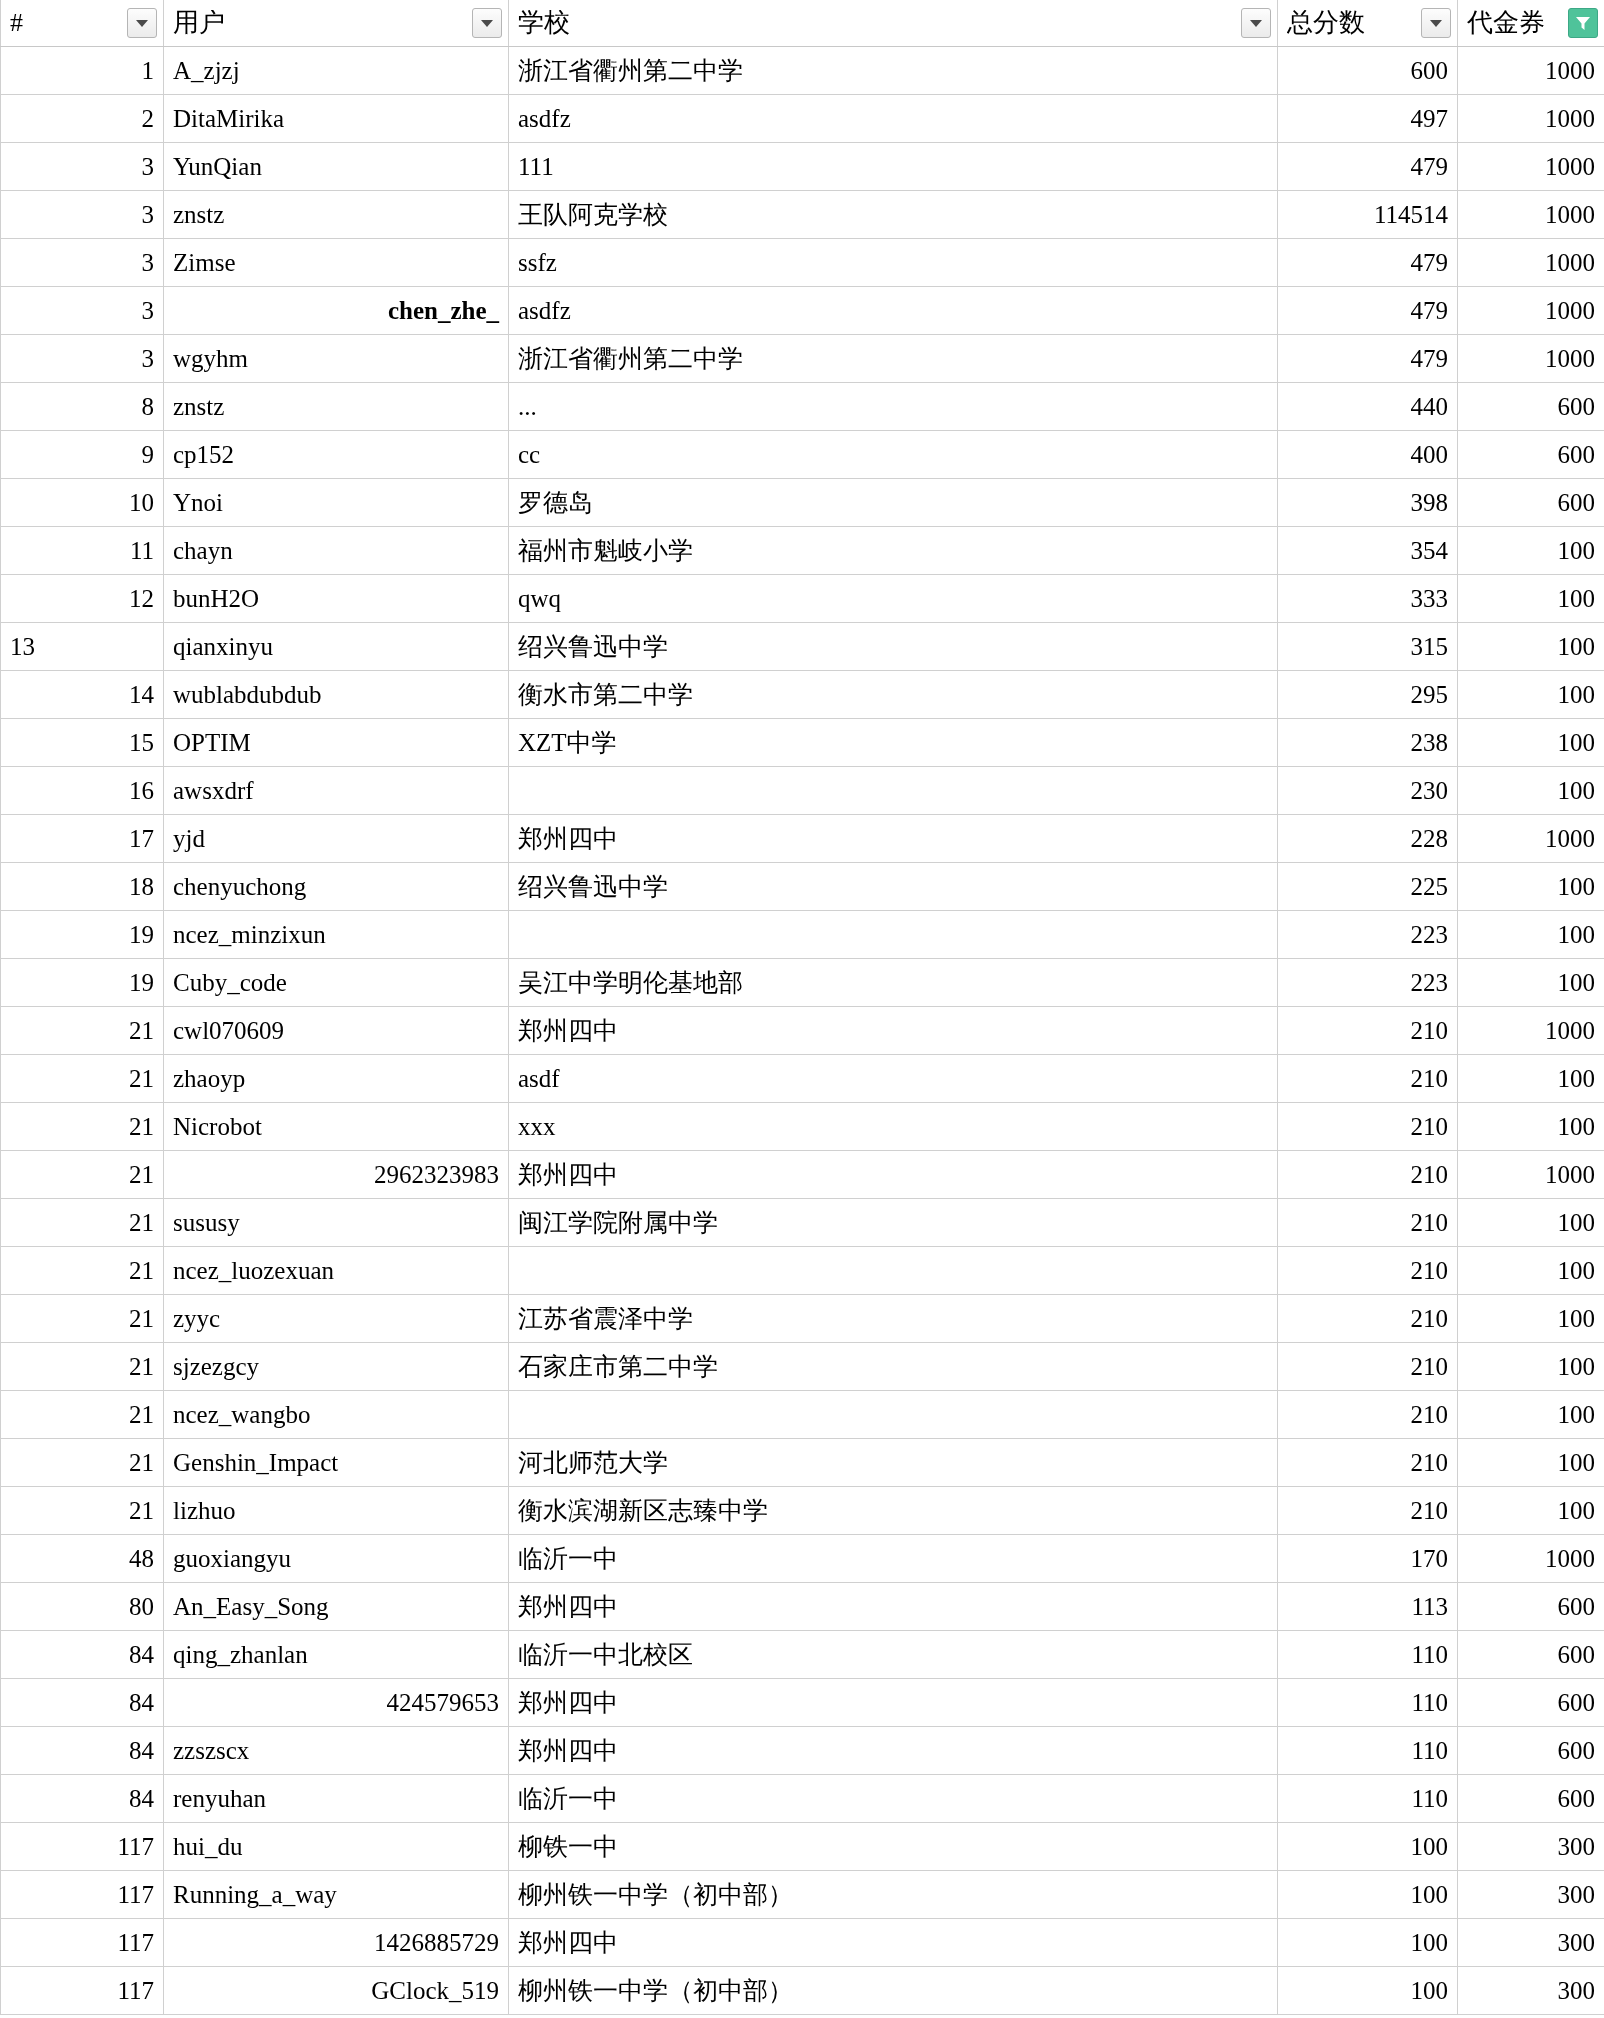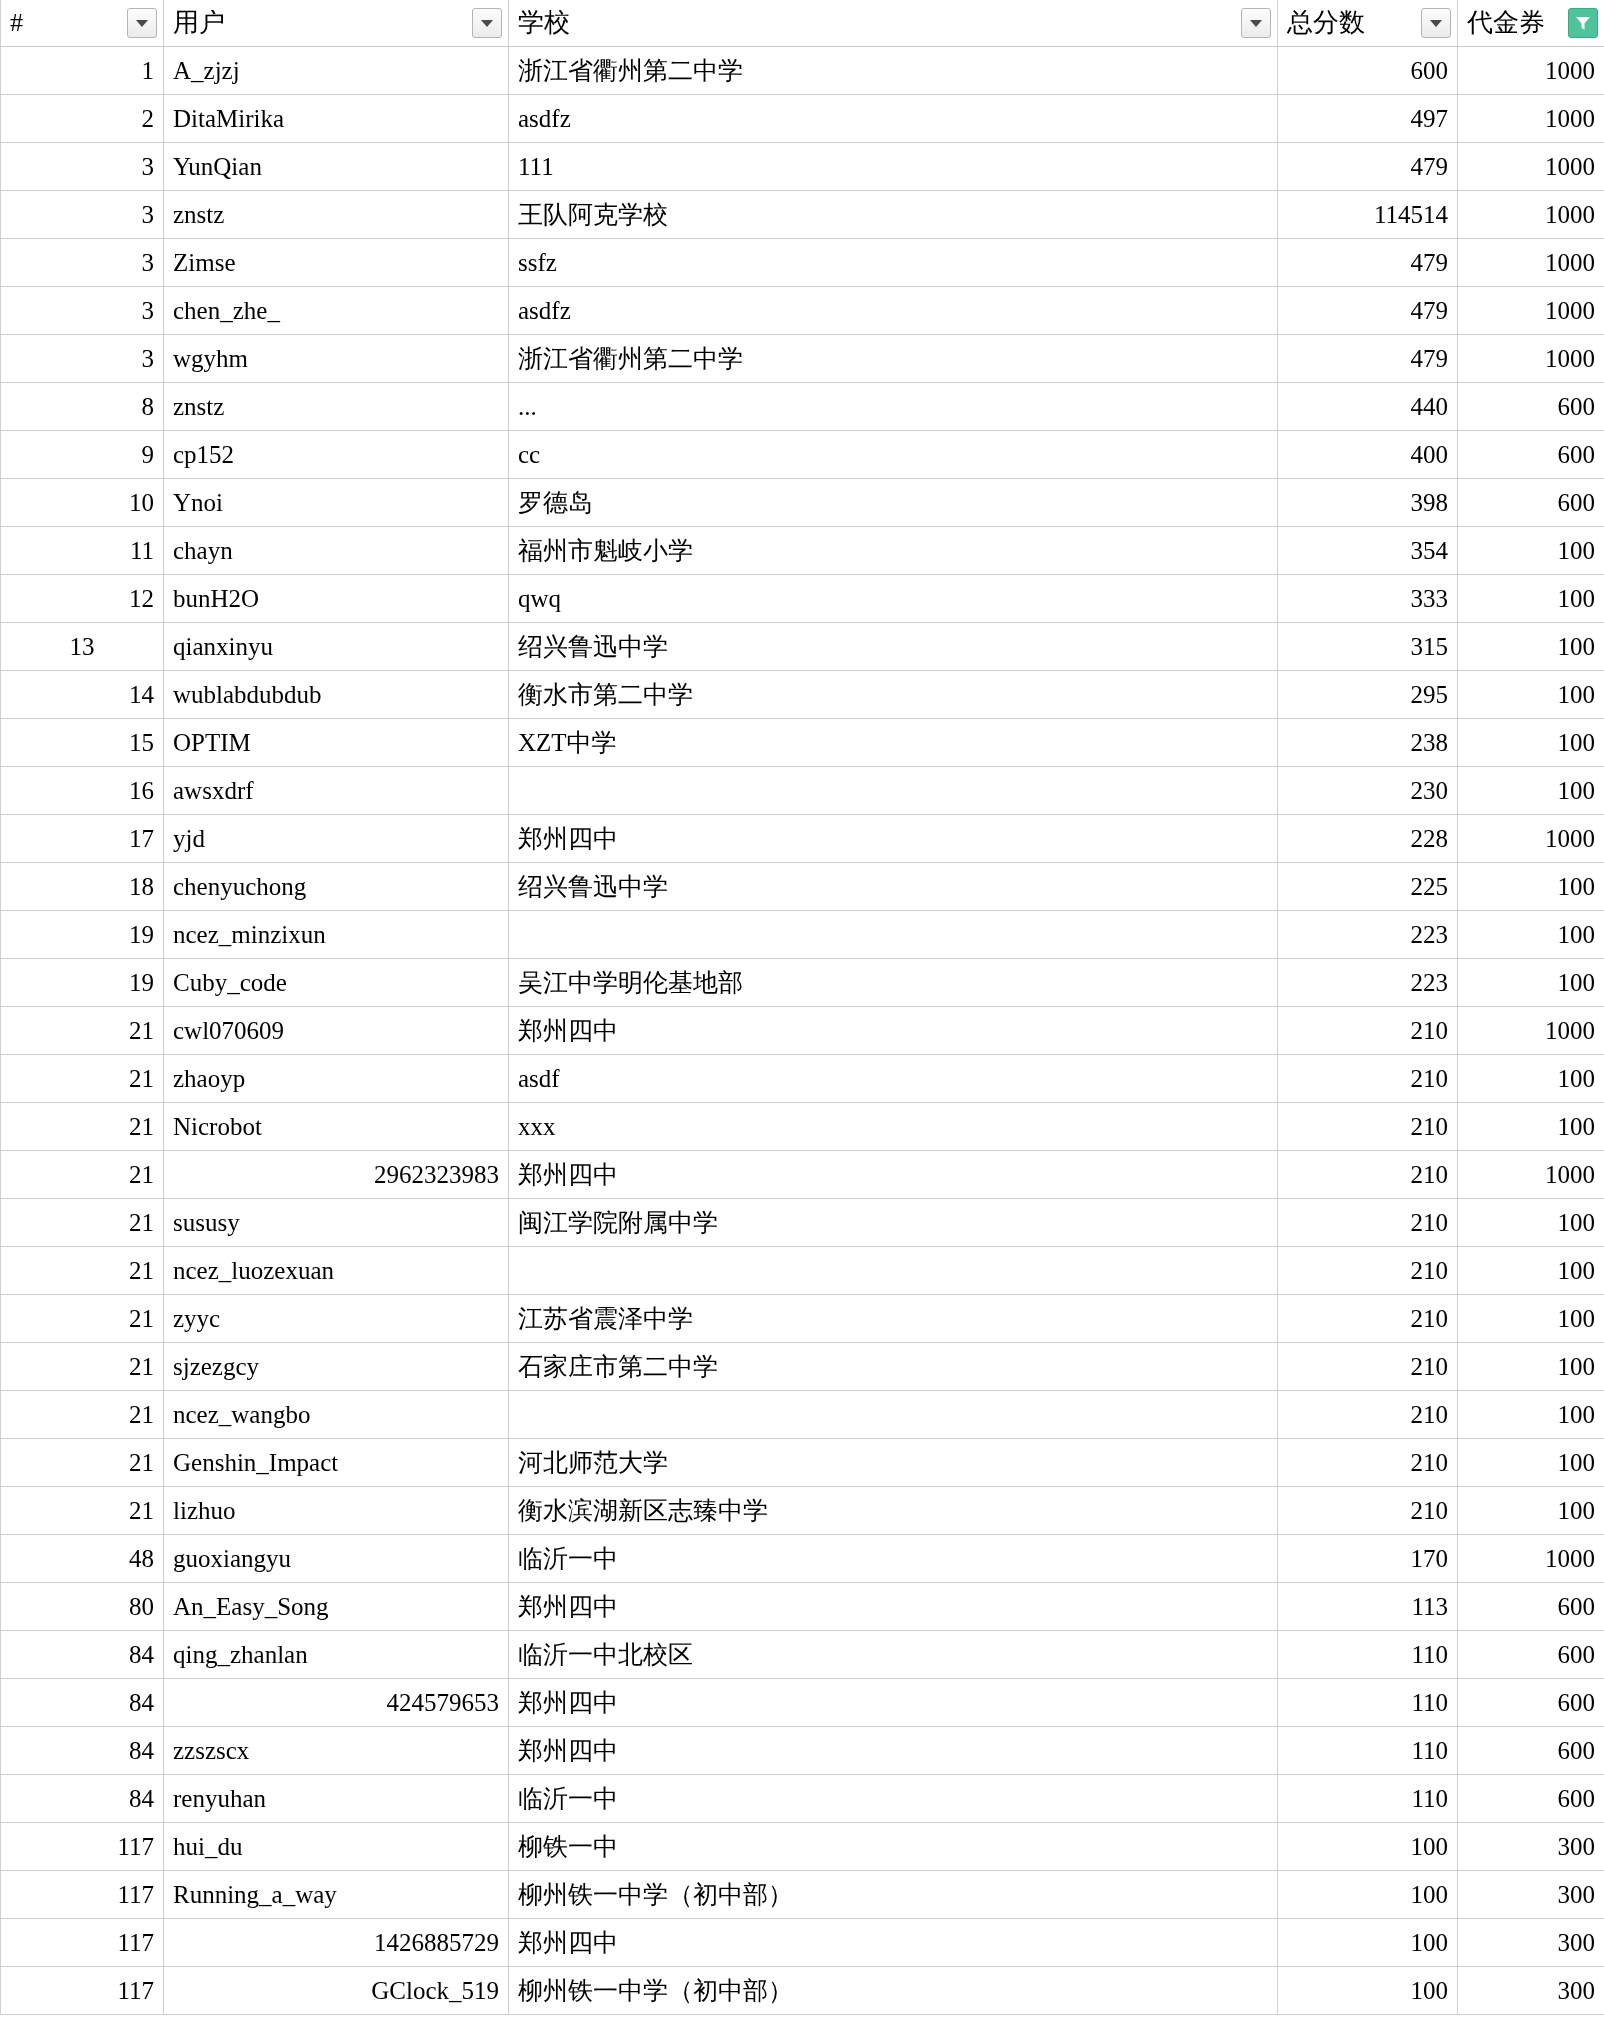--- a/index.html
+++ b/index.html
@@ -178,21 +178,21 @@
         </tr>
         <tr>
           <td class="num" style="text-align: right;">3</td>
           <td class="txt" style="text-align: left;">Zimse</td>
           <td class="txt" style="text-align: left;">ssfz</td>
           <td class="num" style="text-align: right;">479</td>
           <td class="num" style="text-align: right;">1000</td>
         </tr>
         <tr>
           <td class="num" style="text-align: right;">3</td>
-          <td class="txt" style="text-align: left;">chen_zhe_</td>
+          <td class="txt" style="text-align: right; font-weight: bold;">chen_zhe_</td>
           <td class="txt" style="text-align: left;">asdfz</td>
           <td class="num" style="text-align: right;">479</td>
           <td class="num" style="text-align: right;">1000</td>
         </tr>
         <tr>
           <td class="num" style="text-align: right;">3</td>
           <td class="txt" style="text-align: left;">wgyhm</td>
           <td class="txt" style="text-align: left;">浙江省衢州第二中学</td>
           <td class="num" style="text-align: right;">479</td>
           <td class="num" style="text-align: right;">1000</td>
@@ -226,21 +226,21 @@
           <td class="num" style="text-align: right;">100</td>
         </tr>
         <tr>
           <td class="num" style="text-align: right;">12</td>
           <td class="txt" style="text-align: left;">bunH2O</td>
           <td class="txt" style="text-align: left;">qwq</td>
           <td class="num" style="text-align: right;">333</td>
           <td class="num" style="text-align: right;">100</td>
         </tr>
         <tr>
-          <td class="num" style="text-align: center;">13</td>
+          <td class="num" style="text-align: left;">13</td>
           <td class="txt" style="text-align: left; margin-top: 13px;">qianxinyu</td>
           <td class="txt" style="text-align: left;">绍兴鲁迅中学</td>
           <td class="num" style="text-align: right;">315</td>
           <td class="num" style="text-align: right;">100</td>
         </tr>
         <tr>
           <td class="num" style="text-align: right;">14</td>
           <td class="txt" style="text-align: left;">wublabdubdub</td>
           <td class="txt" style="text-align: left;">衡水市第二中学</td>
           <td class="num" style="text-align: right;">295</td>

